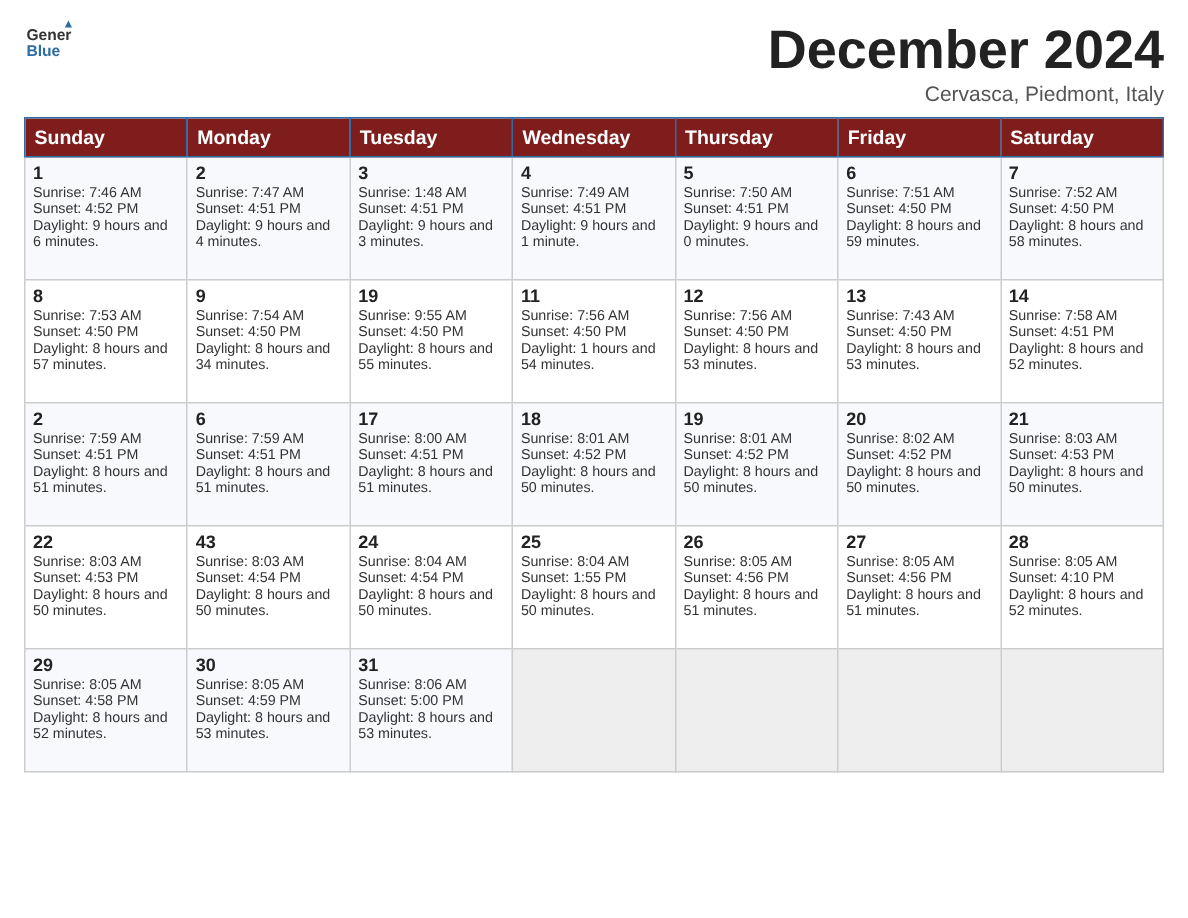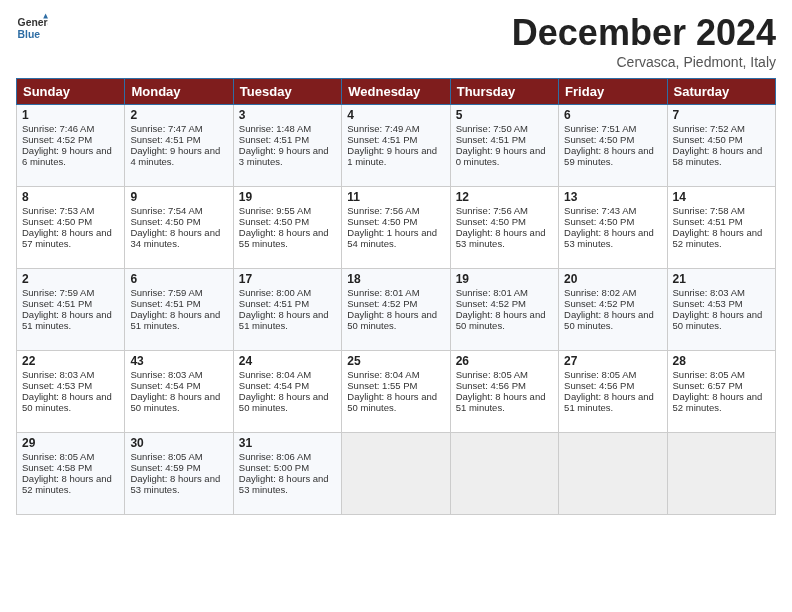--- a/index.html
+++ b/index.html
@@ -279,21 +279,21 @@
           </td>
           <td>
             <span class="day-num">27</span>
             <div>Sunrise: 8:05 AM</div>
             <div>Sunset: 4:56 PM</div>
             <div>Daylight: 8 hours and 51 minutes.</div>
           </td>
           <td>
             <span class="day-num">28</span>
             <div>Sunrise: 8:05 AM</div>
-            <div>Sunset: 6:57 PM</div>
+            <div>Sunset: 4:10 PM</div>
             <div>Daylight: 8 hours and 52 minutes.</div>
           </td>
         </tr>
         <tr>
           <td>
             <span class="day-num">29</span>
             <div>Sunrise: 8:05 AM</div>
             <div>Sunset: 4:58 PM</div>
             <div>Daylight: 8 hours and 52 minutes.</div>
           </td>

